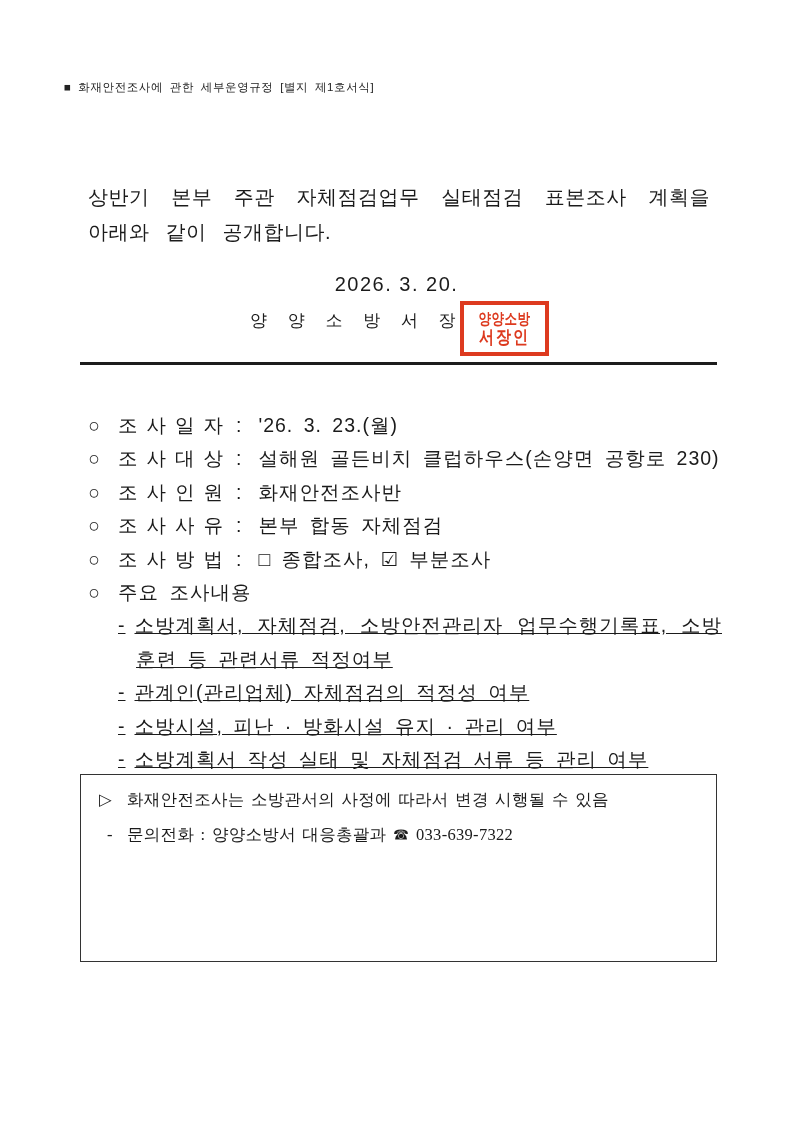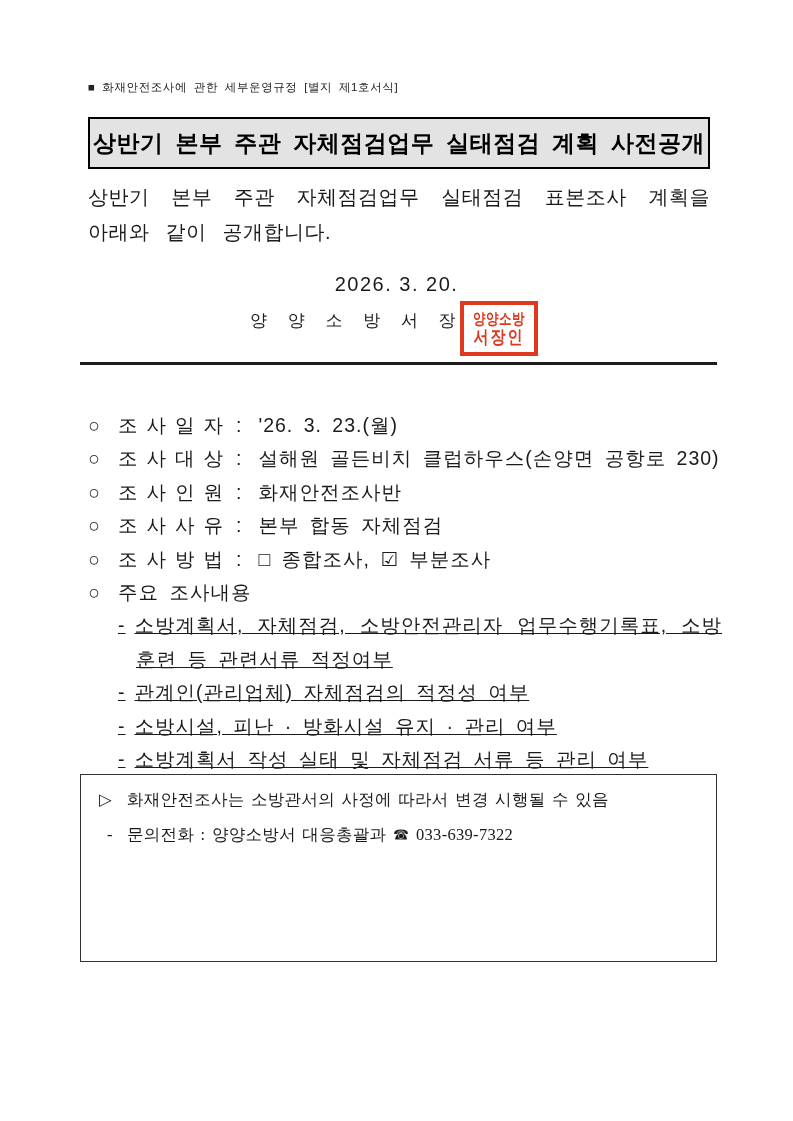--- a/index.html
+++ b/index.html
@@ -6,21 +6,21 @@
   .page{
     position:relative;
     width:793px;height:1121px;
     margin:0 auto;
     background:#ffffff;
     font-family:"Liberation Sans","DejaVu Sans",sans-serif;
     color:#1b1b1b;
     overflow:hidden;
   }
   .header-note{
-    position:absolute;left:88px;top:80px;
+    position:absolute;left:64px;top:80px;
     font-size:11.5px;letter-spacing:0.6px;word-spacing:3px;color:#222;
   }
   .title-box{
     position:absolute;left:88px;top:117px;width:622px;height:52px;
     box-sizing:border-box;border:2px solid #000;
     display:flex;align-items:center;justify-content:center;
   }
   .title-box .title{
     font-size:23px;font-weight:700;letter-spacing:0.5px;word-spacing:5px;
     white-space:nowrap;color:#000;
@@ -32,21 +32,21 @@
   }
   .date-line{
     position:absolute;left:0;top:273px;width:100%;
     text-align:center;font-size:20px;letter-spacing:1.5px;
   }
   .signer{
     position:absolute;left:250px;top:309px;
     font-size:17px;letter-spacing:8px;white-space:nowrap;z-index:1;
   }
   .stamp{
-    position:absolute;left:460px;top:301px;width:78px;height:55px;
+    position:absolute;left:460px;top:301px;width:89px;height:55px;
     box-sizing:border-box;border:4px solid;z-index:2;background:transparent;
     display:flex;flex-direction:column;align-items:center;justify-content:center;
     line-height:1;font-weight:700;
   }
   .stamp .seal-l1{font-size:12.5px;letter-spacing:0.5px;transform:scaleY(1.25);}
   .stamp .seal-l2{font-size:15px;letter-spacing:2px;margin-top:3px;transform:scaleY(1.2);}
   .rule{
     position:absolute;left:80px;top:362px;width:637px;height:3px;background:#1c1c1c;
   }
   .list{
@@ -71,23 +71,20 @@
   .notice-row.contact{padding-left:36px;}
   .notice-row.contact .marker{width:12px;margin-right:8px;}
 </style>
 </head>
 <body>
 
 <div class="page">
 
   <div class="header-note">■ 화재안전조사에 관한 세부운영규정 [별지 제1호서식]</div>
 
-  <div class="title-box" style="background-color: rgb(227, 227, 227);">
-    <span class="title">상반기 본부 주관 자체점검업무 실태점검 계획 사전공개</span>
-  </div>
 
   <div class="intro">상반기 본부 주관 자체점검업무 실태점검 표본조사 계획을 아래와 같이 공개합니다.</div>
 
   <div class="date-line">2026. 3. 20.</div>
 
   <div class="signer">양 양 소 방 서 장</div>
 
   <div class="stamp" style="color: rgb(221, 58, 31);">
     <span class="seal-l1">양양소방</span>
     <span class="seal-l2">서장인</span>

